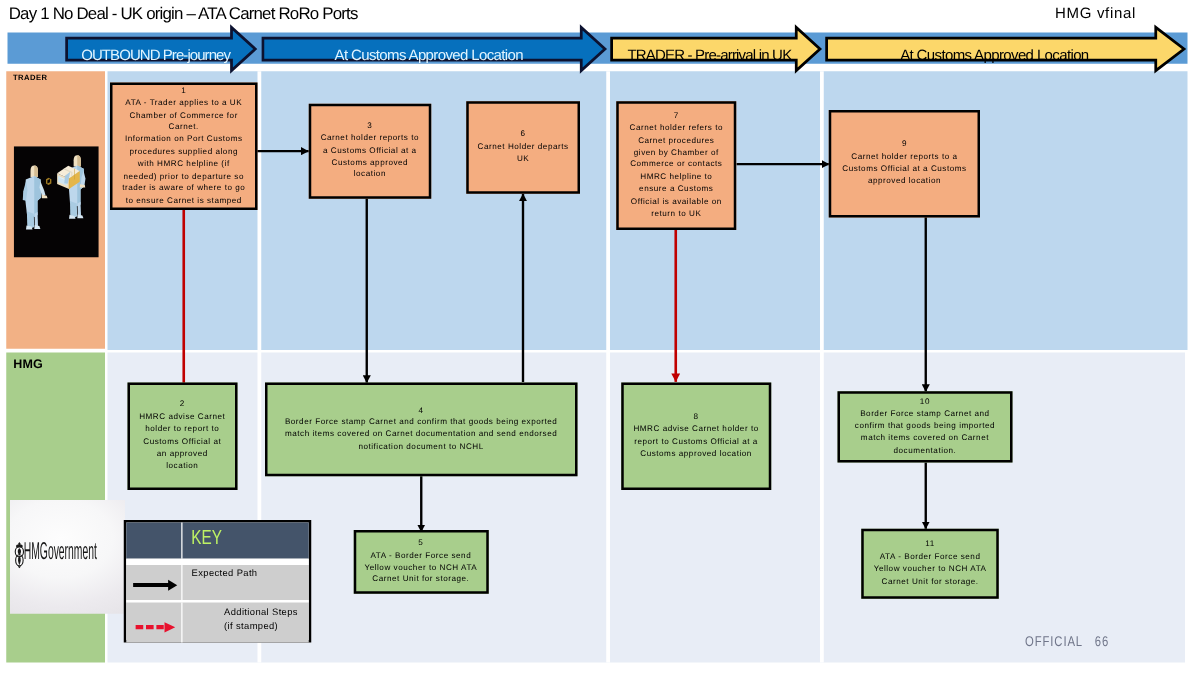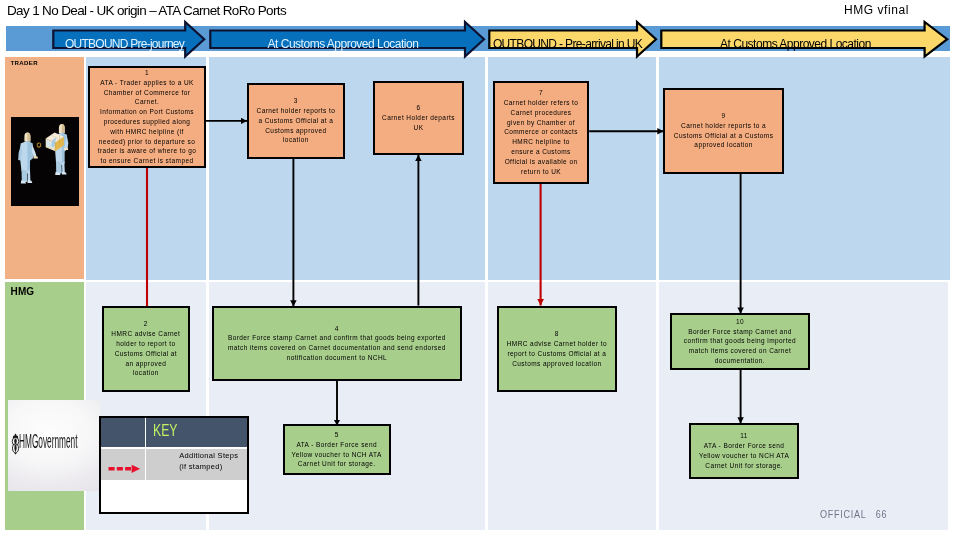--- a/index.html
+++ b/index.html
@@ -90,21 +90,21 @@
   <svg width="278" height="41" viewBox="0 0 278 41">
     <path d="M1.3 11.5 H256 V2.9 L275 20.2 L256 37.5 V29 H1.3 Z" fill="#0670bd" stroke="#0c1230" stroke-width="2.2" stroke-linejoin="miter"></path>
   </svg>
   <div class="phase-label" style="color:#dff4ff;width:254px;left:7px;">At Customs Approved Location</div>
 </div>
 
 <div class="abs phase-arrow" style="left:488px;width:171px;">
   <svg width="171" height="41" viewBox="0 0 171 41">
     <path d="M1.3 11.5 H149 V2.9 L168 20.2 L149 37.5 V29 H1.3 Z" fill="#fcd76a" stroke="#000" stroke-width="2.2" stroke-linejoin="miter"></path>
   </svg>
-  <div class="phase-label" style="color:#000;width:147px;left:6px;letter-spacing:-0.65px;">OUTBOUND - Pre-arrival in UK</div>
+  <div class="phase-label" style="color:#000;width:147px;left:6px;letter-spacing:-0.65px;">TRADER - Pre-arrival in UK</div>
 </div>
 
 <div class="abs phase-arrow" style="left:660px;width:293px;">
   <svg width="293" height="41" viewBox="0 0 293 41">
     <path d="M1.3 11.5 H264.6 V2.9 L287.2 20.2 L264.6 37.5 V29 H1.3 Z" fill="#fcd76a" stroke="#000" stroke-width="2.2" stroke-linejoin="miter"></path>
   </svg>
   <div class="phase-label" style="color:#000;width:269px;left:1px;">At Customs Approved Location</div>
 </div>
 
 <svg class="abs" width="960" height="540" style="left:0;top:0;pointer-events:none;">
@@ -288,20 +288,31 @@
                color:#161616;white-space:nowrap;transform:scaleX(0.425);transform-origin:left top;">HMGovernment</span>
 </div>
 
 <div class="abs" id="key-table">
   <div class="key-hdr">
     <div class="c1"></div>
     <div class="c2">
         <span>KEY</span>
       </div>
   </div>
+  <div class="key-row">
+    <div class="c1">
+      <svg width="43.8" height="28.5" style="position:absolute;left:0;top:0;">
+        <path d="M5.5 16 H35" stroke="#000" stroke-width="3.3" fill="none"></path>
+        <path d="M33.5 11.7 L40.8 16.1 L33.5 20.5 z" fill="#000"></path>
+      </svg>
+    </div>
+    <div class="c2">
+      <span>Expected Path</span>
+    </div>
+  </div>
   <div class="key-row r2">
     <div class="c1">
       <svg width="43.8" height="31.5" style="position:absolute;left:0;top:0;">
         <path d="M7.5 19.7 H30" stroke="#e8112d" stroke-width="3.4" fill="none" stroke-dasharray="6.1 2.2"></path>
         <path d="M30.6 15.8 L39.2 19.8 L30.6 23.9 z" fill="#e8112d"></path>
       </svg>
     </div>
     <div class="c2">
       <span>Additional Steps</span>
       <span>(if stamped)</span>

